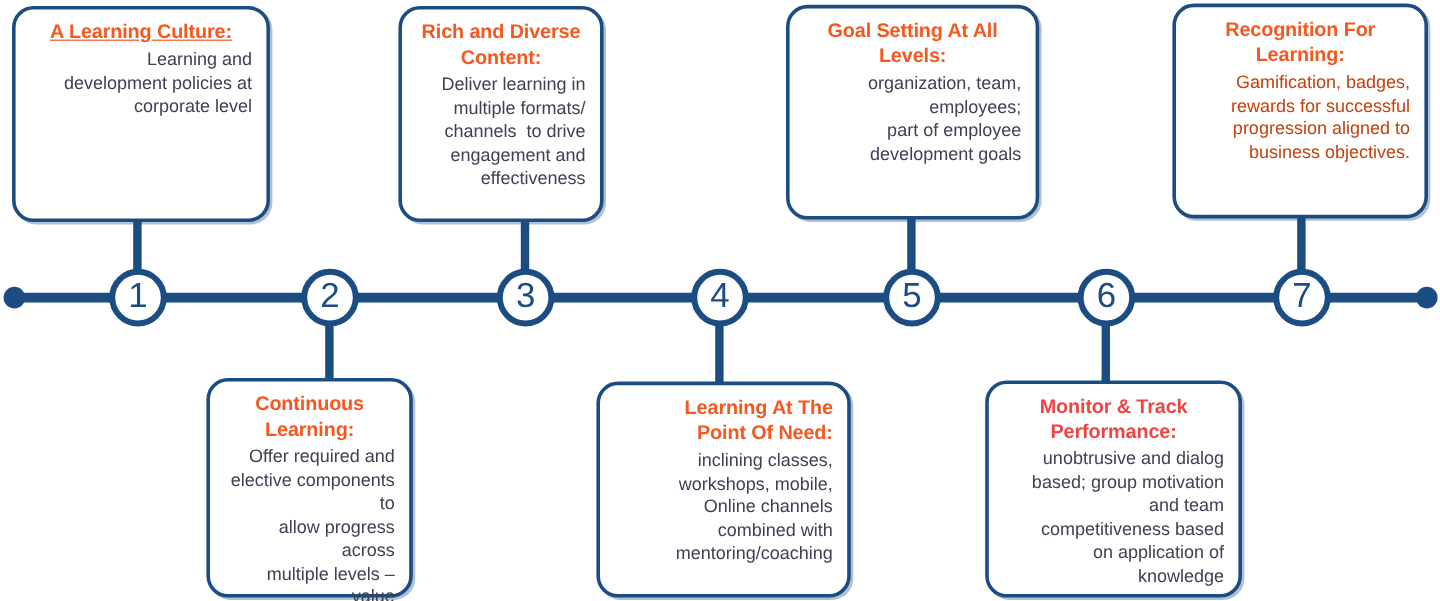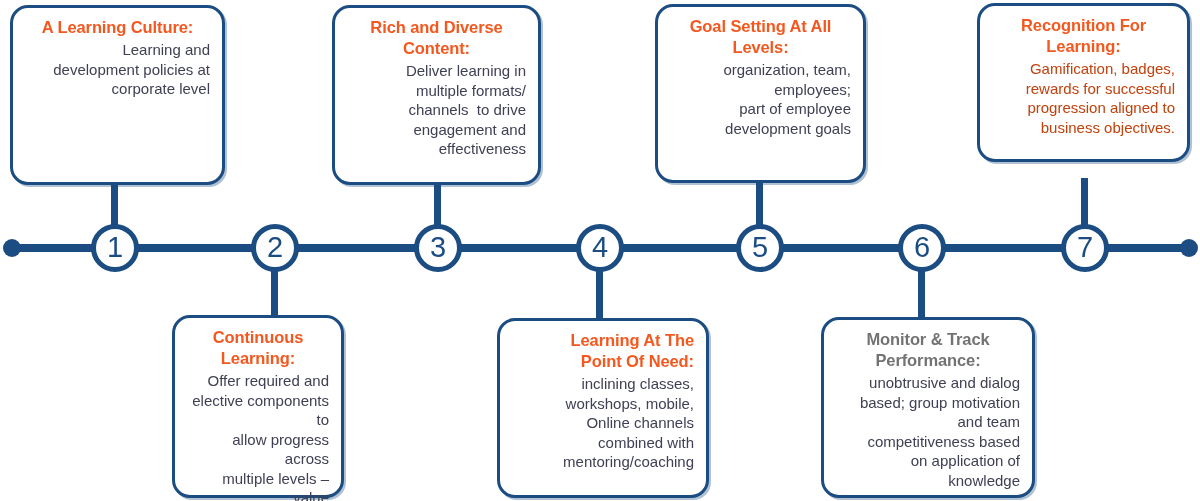--- a/index.html
+++ b/index.html
@@ -114,43 +114,43 @@
       <span>5</span>
     </div>
   <div class="step-circle" style="left: 898px; top: 224px; border-color: rgb(27, 76, 130); color: rgb(27, 76, 130);">
       <span>6</span>
     </div>
   <div class="step-circle" style="left: 1061px; top: 224px; border-color: rgb(27, 76, 130); color: rgb(27, 76, 130);">
       <span>7</span>
     </div>
 
   <div class="card" style="left: 10px; top: 5px; width: 215px; height: 180px; border-color: rgb(27, 76, 130); background: rgb(255, 255, 255); box-shadow: rgba(27, 76, 130, 0.35) 2px 2px 0px;">
-    <div class="card-title" style="color: rgb(244, 88, 31);">A Learning Culture:</div>
+    <div class="card-title" style="color: rgb(244, 88, 31); text-decoration: underline;">A Learning Culture:</div>
     <div class="card-body" style="color: rgb(63, 64, 84);">Learning and
 development policies at
 corporate level</div>
   </div>
-  <div class="card" style="left: 332px; top: 5px; width: 209px; height: 180px; border-color: rgb(27, 76, 130); background: rgb(255, 255, 255); box-shadow: rgba(27, 76, 130, 0.35) 2px 2px 0px;">
+  <div class="card" style="left: 332px; top: 5px; width: 171px; height: 180px; border-color: rgb(27, 76, 130); background: rgb(255, 255, 255); box-shadow: rgba(27, 76, 130, 0.35) 2px 2px 0px;">
     <div class="card-title" style="color: rgb(244, 88, 31);">Rich and Diverse
 Content:</div>
     <div class="card-body" style="color: rgb(63, 64, 84);">Deliver learning in
 multiple formats/
 channels  to drive
 engagement and
 effectiveness</div>
   </div>
   <div class="card" style="left: 655px; top: 4px; width: 211px; height: 179px; border-color: rgb(27, 76, 130); background: rgb(255, 255, 255); box-shadow: rgba(27, 76, 130, 0.35) 2px 2px 0px;">
     <div class="card-title" style="color: rgb(244, 88, 31);">Goal Setting At All
 Levels:</div>
     <div class="card-body" style="color: rgb(63, 64, 84);">organization, team,
 employees;
 part of employee
 development goals</div>
   </div>
-  <div class="card" style="left: 977px; top: 3px; width: 213px; height: 159px; border-color: rgb(27, 76, 130); background: rgb(255, 255, 255); box-shadow: rgba(27, 76, 130, 0.35) 2px 2px 0px;">
+  <div class="card" style="left: 977px; top: 3px; width: 213px; height: 179px; border-color: rgb(27, 76, 130); background: rgb(255, 255, 255); box-shadow: rgba(27, 76, 130, 0.35) 2px 2px 0px;">
     <div class="card-title" style="color: rgb(244, 88, 31);">Recognition For
 Learning:</div>
     <div class="card-body" style="color: #c2410c;">Gamification, badges,
 rewards for successful
 progression aligned to
 business objectives.</div>
   </div>
 
   <div class="card" style="left: 172px; top: 315px; width: 172px; height: 183px; border-color: rgb(27, 76, 130); background: rgb(255, 255, 255); box-shadow: rgba(27, 76, 130, 0.35) 2px 2px 0px;">
     <div class="card-title" style="color: rgb(244, 88, 31);">Continuous Learning:</div>
@@ -163,21 +163,21 @@
   <div class="card" style="left: 497px; top: 318px; width: 212px; height: 180px; border-color: rgb(27, 76, 130); background: rgb(255, 255, 255); box-shadow: rgba(27, 76, 130, 0.35) 2px 2px 0px;">
     <div class="card-title" style="color: rgb(244, 88, 31); text-align: right;">Learning At The
 Point Of Need:</div>
     <div class="card-body" style="color: rgb(63, 64, 84);">inclining classes,
 workshops, mobile,
 Online channels
 combined with
 mentoring/coaching</div>
   </div>
   <div class="card" style="left: 821px; top: 317px; width: 214px; height: 181px; border-color: rgb(27, 76, 130); background: rgb(255, 255, 255); box-shadow: rgba(27, 76, 130, 0.35) 2px 2px 0px;">
-    <div class="card-title" style="color: #737373;">Monitor &amp; Track
+    <div class="card-title" style="color: #ef4444;">Monitor &amp; Track
 Performance:</div>
     <div class="card-body" style="color: rgb(63, 64, 84);"> unobtrusive and dialog
 based; group motivation
 and team
 competitiveness based
 on application of
 knowledge</div>
   </div>
 
 </div>

